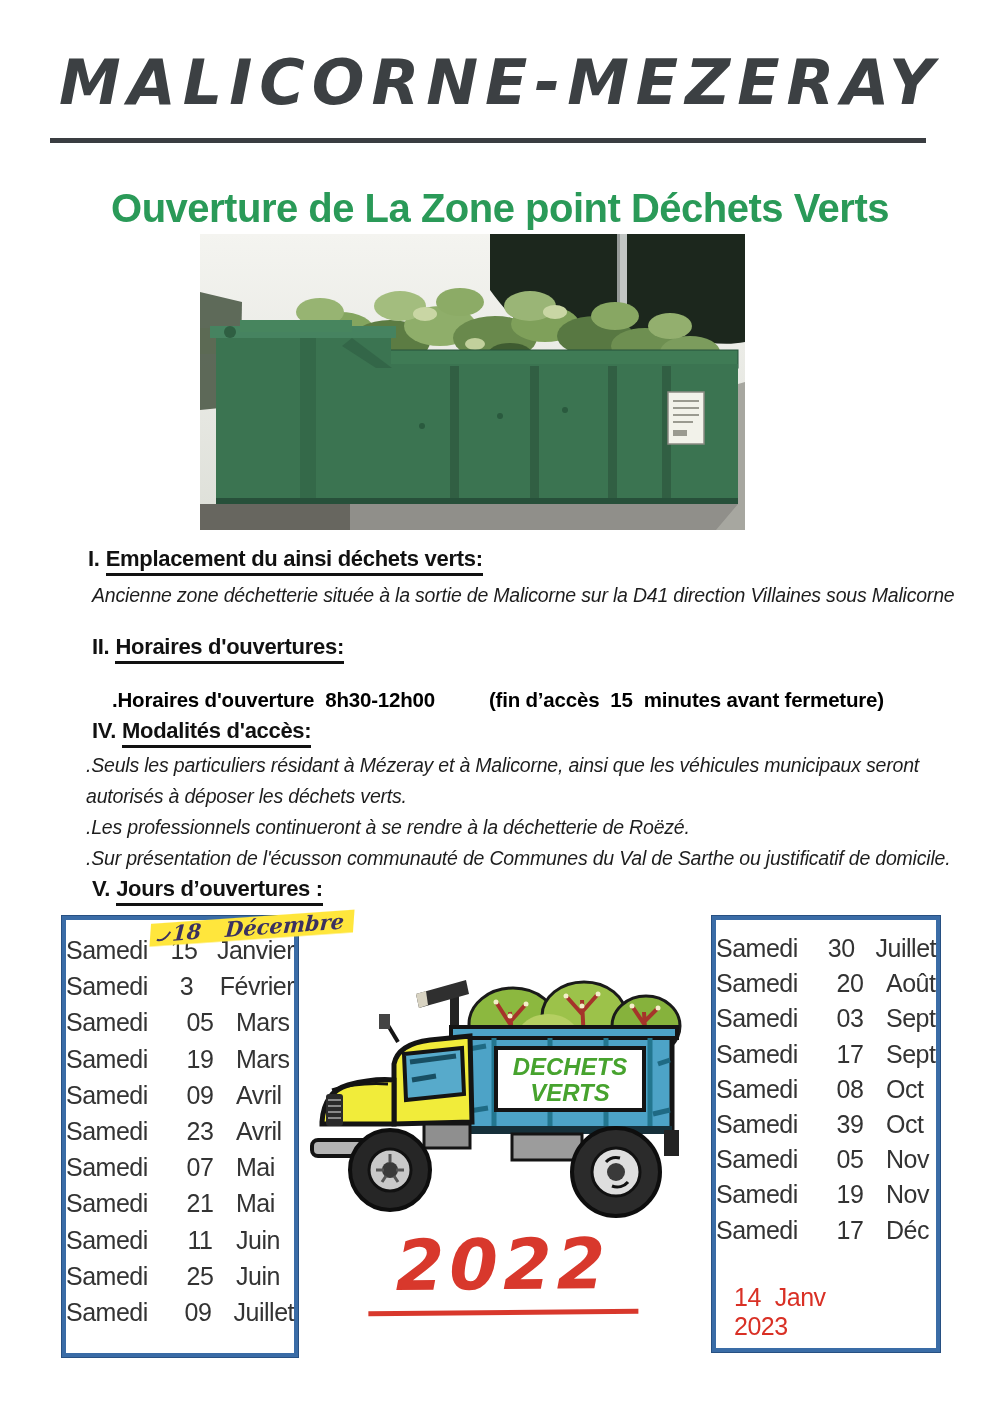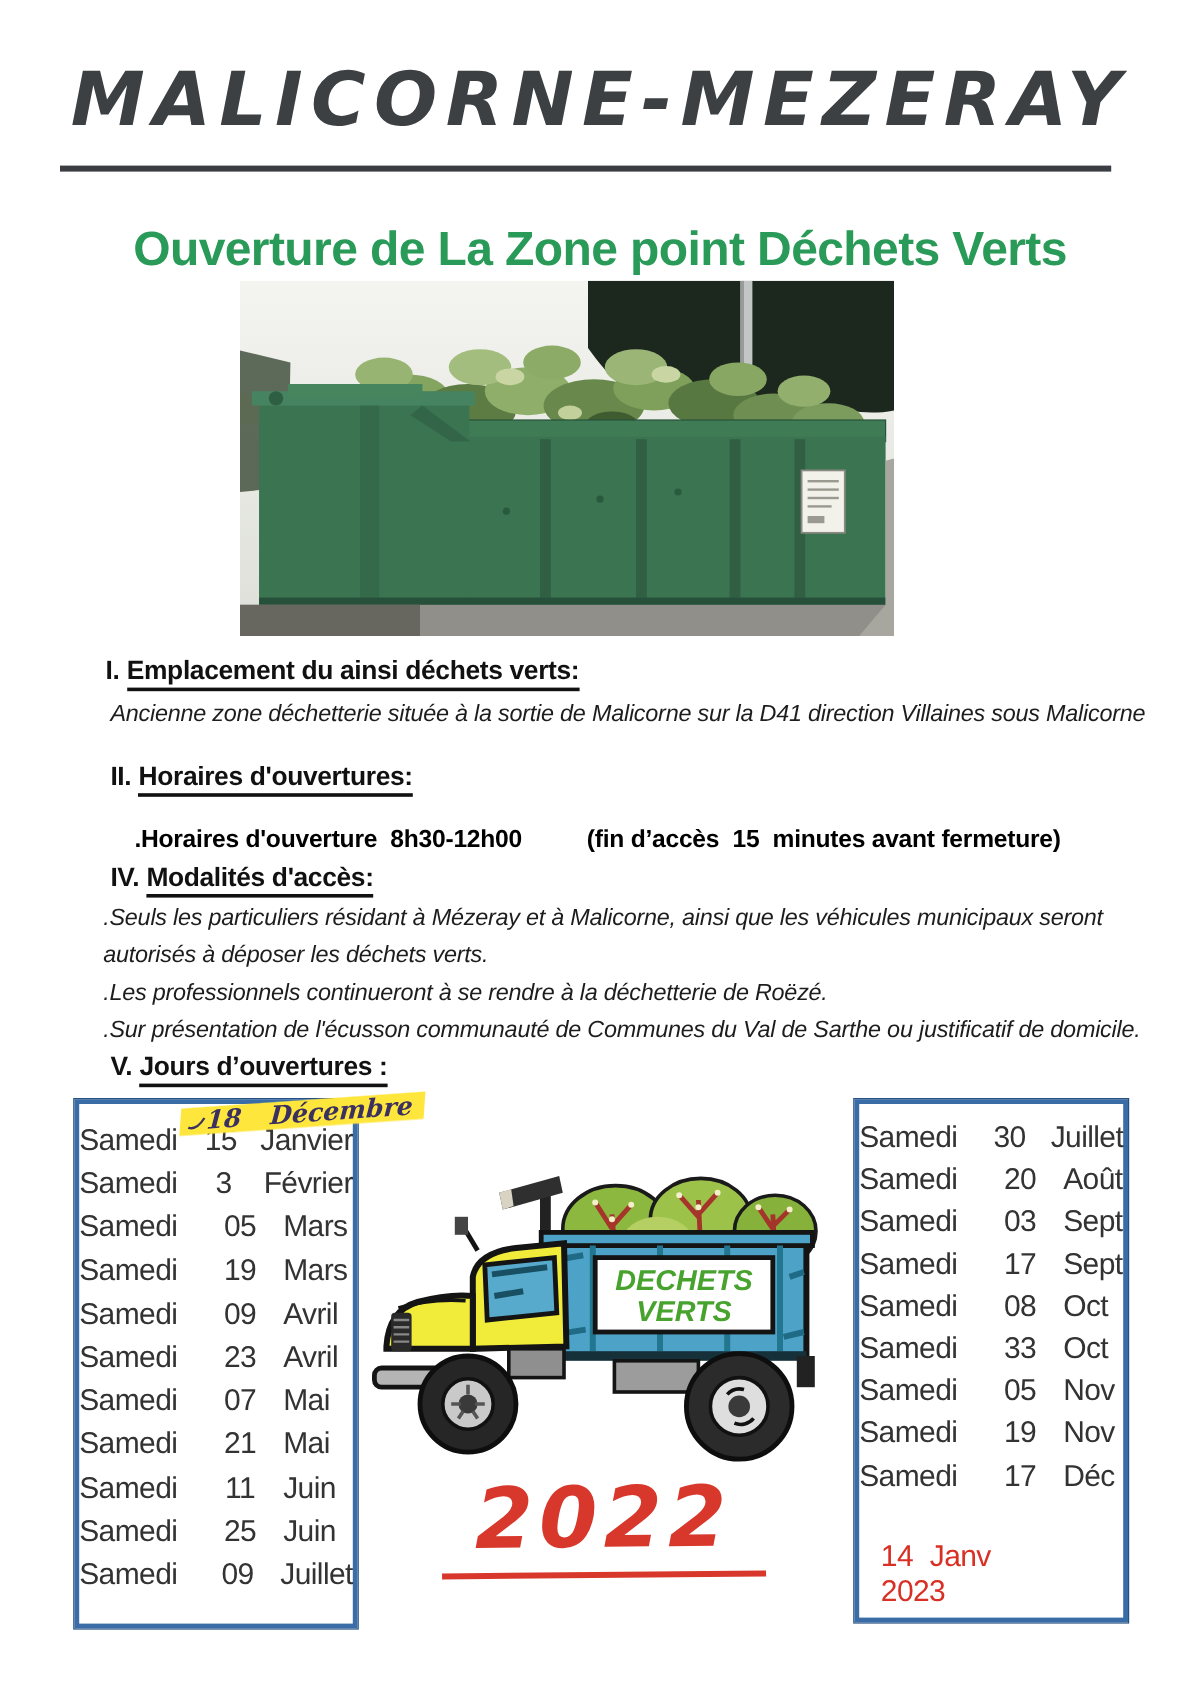--- a/index.html
+++ b/index.html
@@ -285,21 +285,21 @@
     <span class="c-num">17</span>
     <span class="c-month">Sept</span>
   </div>
         <div class="drow">
     <span class="c-day">Samedi</span>
     <span class="c-num">08</span>
     <span class="c-month">Oct</span>
   </div>
         <div class="drow">
     <span class="c-day">Samedi</span>
-    <span class="c-num">33</span>
+    <span class="c-num">39</span>
     <span class="c-month">Oct</span>
   </div>
         <div class="drow">
     <span class="c-day">Samedi</span>
     <span class="c-num">05</span>
     <span class="c-month">Nov</span>
   </div>
         <div class="drow">
     <span class="c-day">Samedi</span>
     <span class="c-num">19</span>

